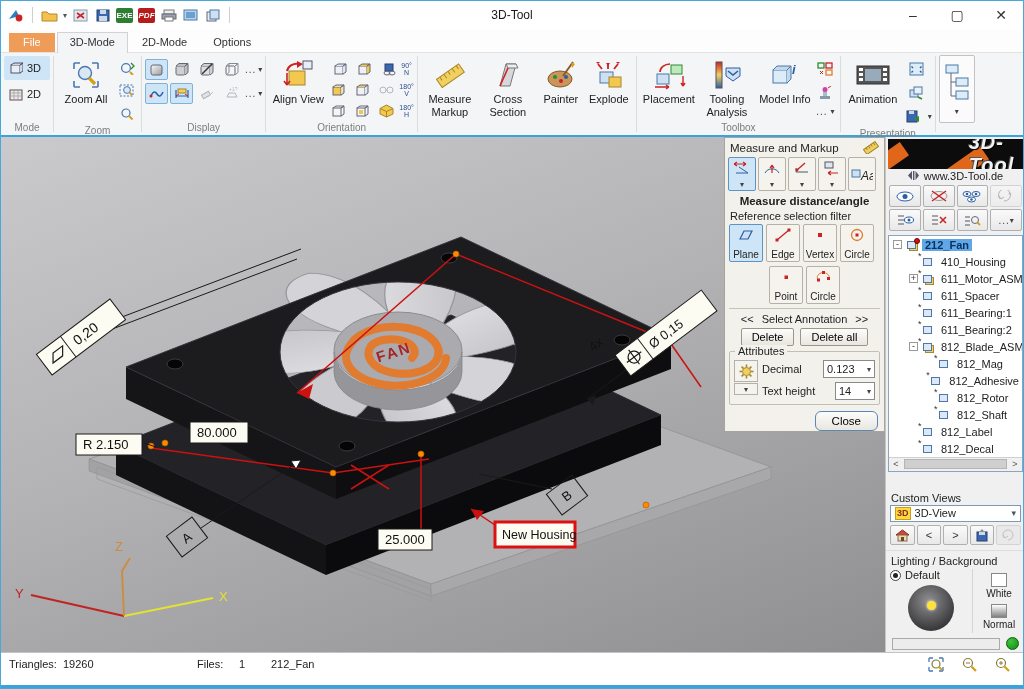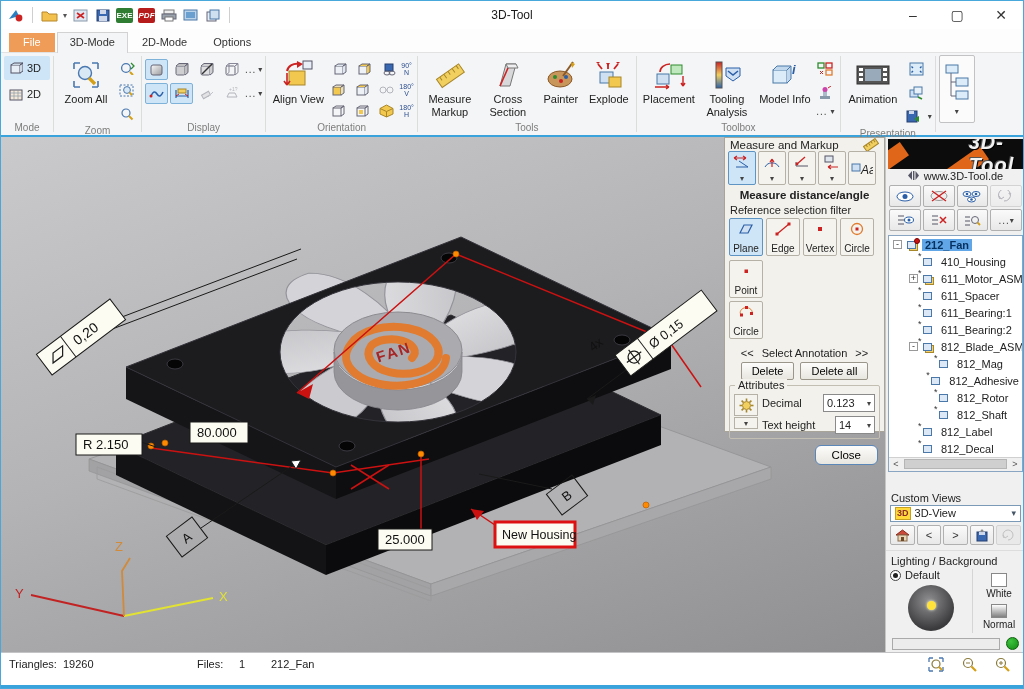--- a/index.html
+++ b/index.html
@@ -469,21 +469,20 @@
                 <rect x="17" y="17" width="12" height="10" fill="#f2c84e" stroke="#a8862a"></rect>
                 <path d="M10,9 l-4,-5 M16,9 v-6 M22,9 l4,-5" stroke="#cc2222" stroke-width="1.8"></path>
                 <polygon points="6,4 4,2 8,2" fill="#cc2222"></polygon>
                 <polygon points="16,3 14,6 18,6" fill="#cc2222" transform="rotate(180 16 4.5)"></polygon>
                 <polygon points="26,4 24,2 28,2" fill="#cc2222"></polygon>
               </svg>
           </span>
           <span>Explode</span>
         </div>
       </div>
-      <div class="glabel">Tools</div>
     </div>
     <div class="gsep"></div>
 
     <div class="rgroup">
       <div class="rbody">
         <div class="bigbtn">
           <span class="bicon">
             <svg width="34" height="30">
                 <rect x="5" y="14" width="12" height="10" fill="#cfe0f2" stroke="#4a78a8"></rect>
                 <rect x="19" y="5" width="11" height="9" fill="#bfe8bf" stroke="#2e8b2e"></rect>
@@ -834,21 +833,21 @@
             <span>Vertex</span>
           </div>
           <div class="fbtn">
             <svg width="18" height="14">
                 <circle cx="9" cy="7" r="5.5" fill="none" stroke="#e07b2f" stroke-width="1.3"></circle>
                 <rect x="7.5" y="5.5" width="3" height="3" fill="#cc2222"></rect>
               </svg>
             <span>Circle</span>
           </div>
         </div>
-        <div class="mfilter" style="justify-content:center;padding-top:4px;flex-direction:column;">
+        <div class="mfilter" style="justify-content:center;padding-top:4px;">
           <div class="fbtn">
             <svg width="18" height="14">
                 <rect x="7.5" y="5.5" width="3.5" height="3.5" fill="#cc2222"></rect>
               </svg>
             <span>Point</span>
           </div>
           <div class="fbtn">
             <svg width="18" height="14">
                 <path d="M4,10 a6,5 0 1 1 11,-1" fill="none" stroke="#e07b2f"></path>
                 <rect x="3" y="8.5" width="3" height="3" fill="#cc2222"></rect>

